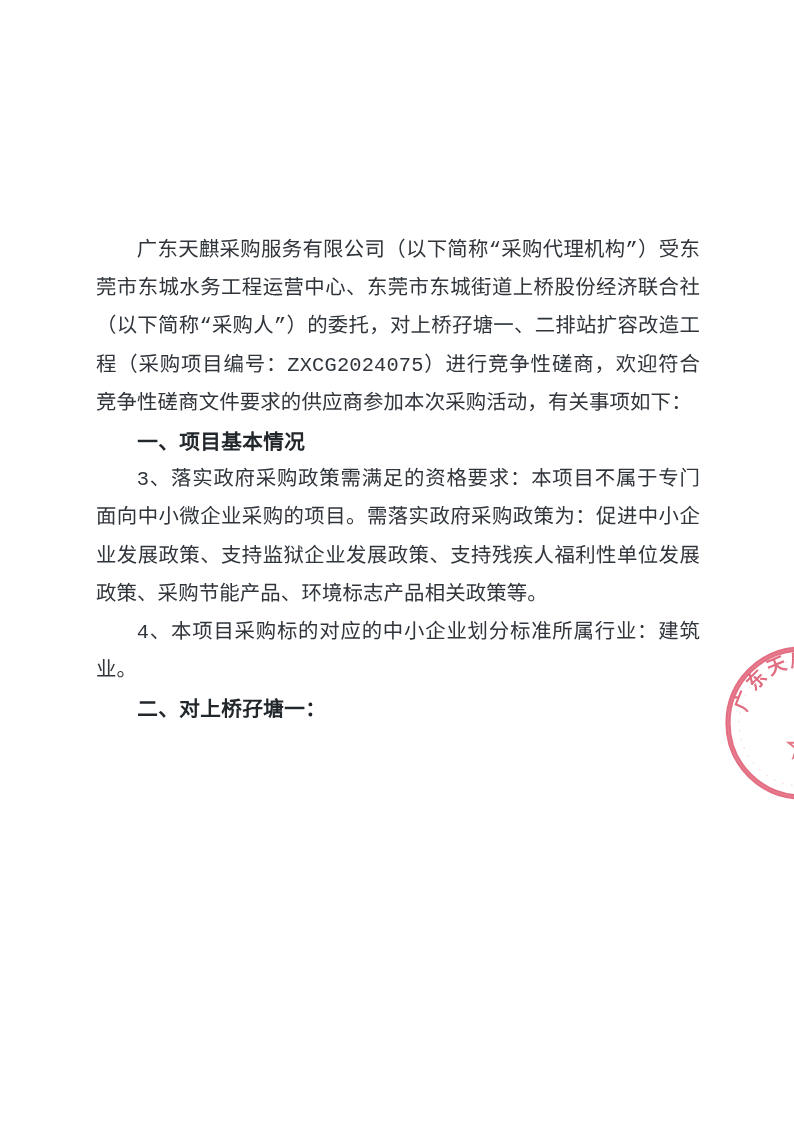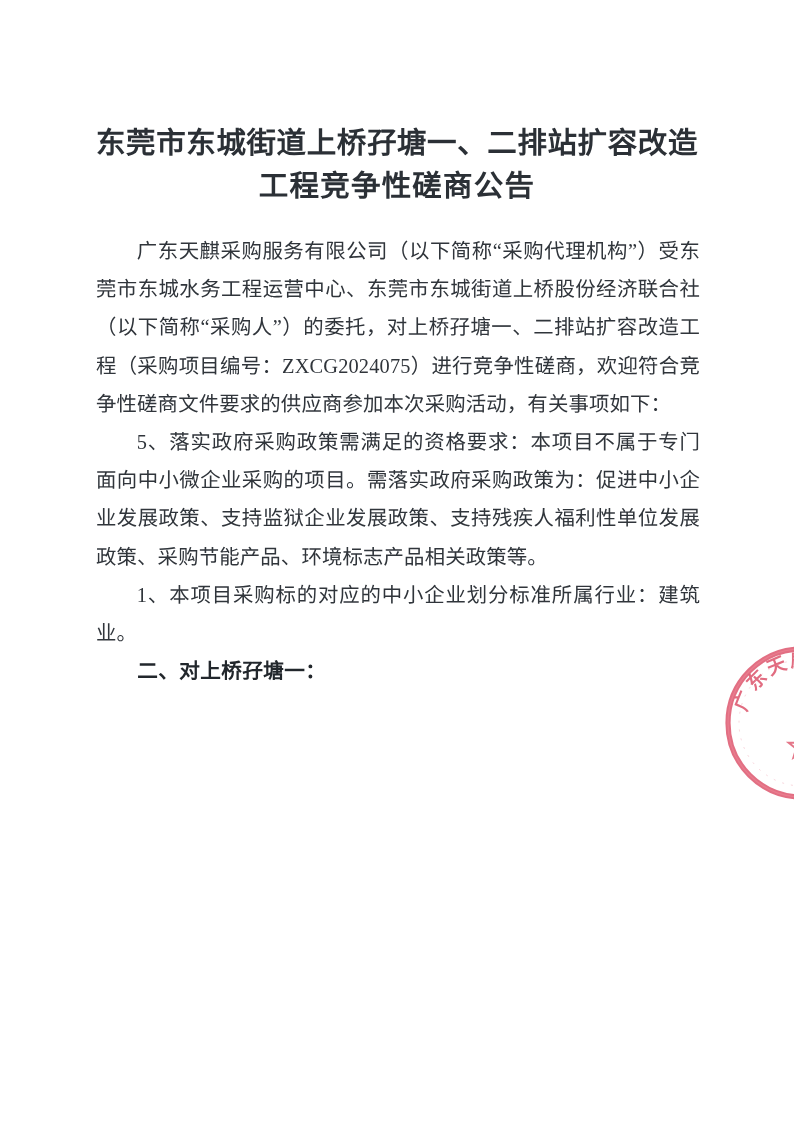--- a/index.html
+++ b/index.html
@@ -60,21 +60,21 @@
   .body-block {
     position: absolute;
     left: 96px;
     top: 232px;
     width: 604px;
     z-index: 2;
   }
 
   p.para {
     margin: 0;
-    font-family: Liberation Serif, serif;
+    font-family: Liberation Mono, monospace;
     font-size: 20.4px;
     line-height: 38.2px;
     color: #30353b;
     text-align: justify;
     text-justify: inter-ideograph;
     letter-spacing: 0.15px;
     word-spacing: 0.4px;
   }
   p.para.indent { text-indent: 2em; }
 
@@ -111,34 +111,31 @@
       </g>
 
       <g transform="translate(80,104)">
         <polygon points="0,-13 3.9,-4.2 13.3,-4.2 5.8,1.6 8.6,10.6 0,5.1 -8.6,10.6 -5.8,1.6 -13.3,-4.2 -3.9,-4.2" fill="none" stroke="#e06378" stroke-width="2" opacity="0.88"></polygon>
       </g>
 
       <circle cx="80" cy="80" r="63" fill="none" stroke="#f0a4b0" stroke-width="0.8" stroke-dasharray="2 7" opacity="0.55"></circle>
     </svg>
   </div>
 
-  <div class="doc-title">
-    <span class="tline first">东莞市东城街道上桥孖塘一、二排站扩容改造</span>
-    <span class="tline second">工程竞争性磋商公告</span>
-  </div>
 
   <div class="body-block">
 
     <p class="para indent">广东天麒采购服务有限公司（以下简称“采购代理机构”）受东莞市东城水务工程运营中心、东莞市东城街道上桥股份经济联合社（以下简称“采购人”）的委托，对上桥孖塘一、二排站扩容改造工程（采购项目编号：ZXCG2024075）进行竞争性磋商，欢迎符合竞争性磋商文件要求的供应商参加本次采购活动，有关事项如下：</p>
 
+    <h2 class="section">一、项目基本情况</h2>
 
 
 
-    <p class="para indent">5、落实政府采购政策需满足的资格要求：本项目不属于专门面向中小微企业采购的项目。需落实政府采购政策为：促进中小企业发展政策、支持监狱企业发展政策、支持残疾人福利性单位发展政策、采购节能产品、环境标志产品相关政策等。</p>
+    <p class="para indent">3、落实政府采购政策需满足的资格要求：本项目不属于专门面向中小微企业采购的项目。需落实政府采购政策为：促进中小企业发展政策、支持监狱企业发展政策、支持残疾人福利性单位发展政策、采购节能产品、环境标志产品相关政策等。</p>
 
-    <p class="para indent">1、本项目采购标的对应的中小企业划分标准所属行业：建筑业。</p>
+    <p class="para indent">4、本项目采购标的对应的中小企业划分标准所属行业：建筑业。</p>
 
 
     <h2 class="section">二、对上桥孖塘一：</h2>
 
   </div>
 
 </div>
 
 </body></html>

